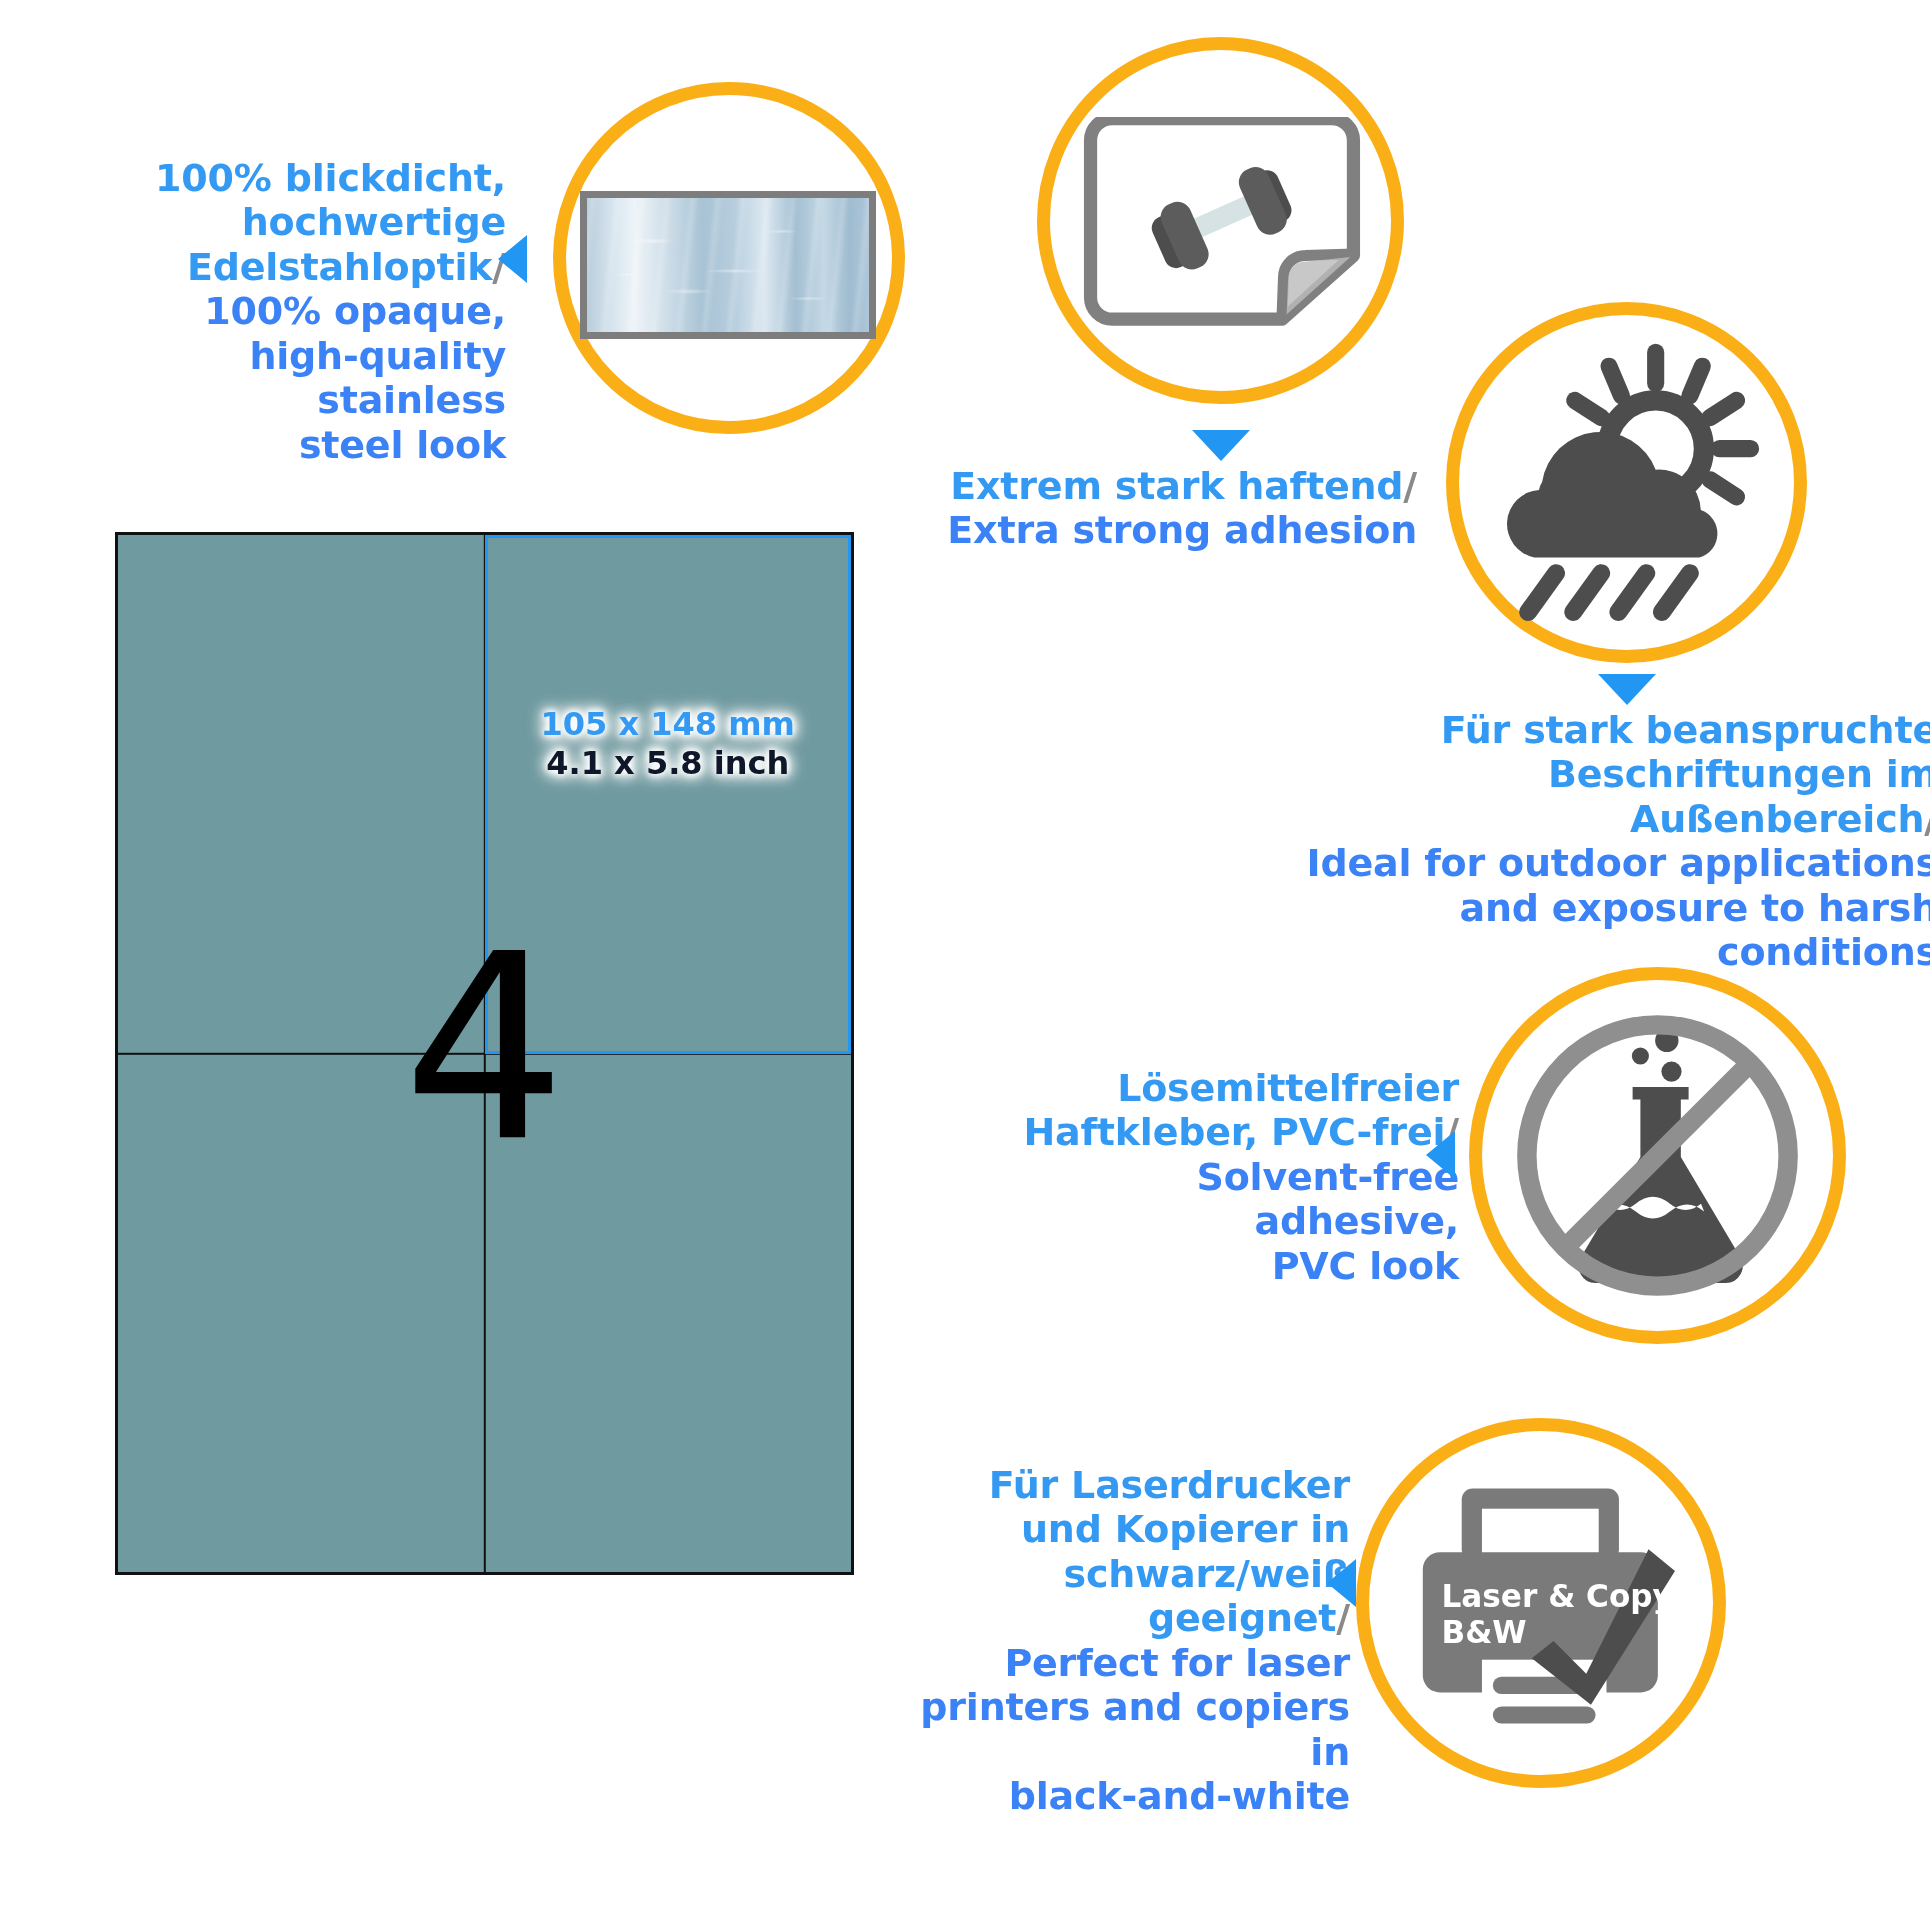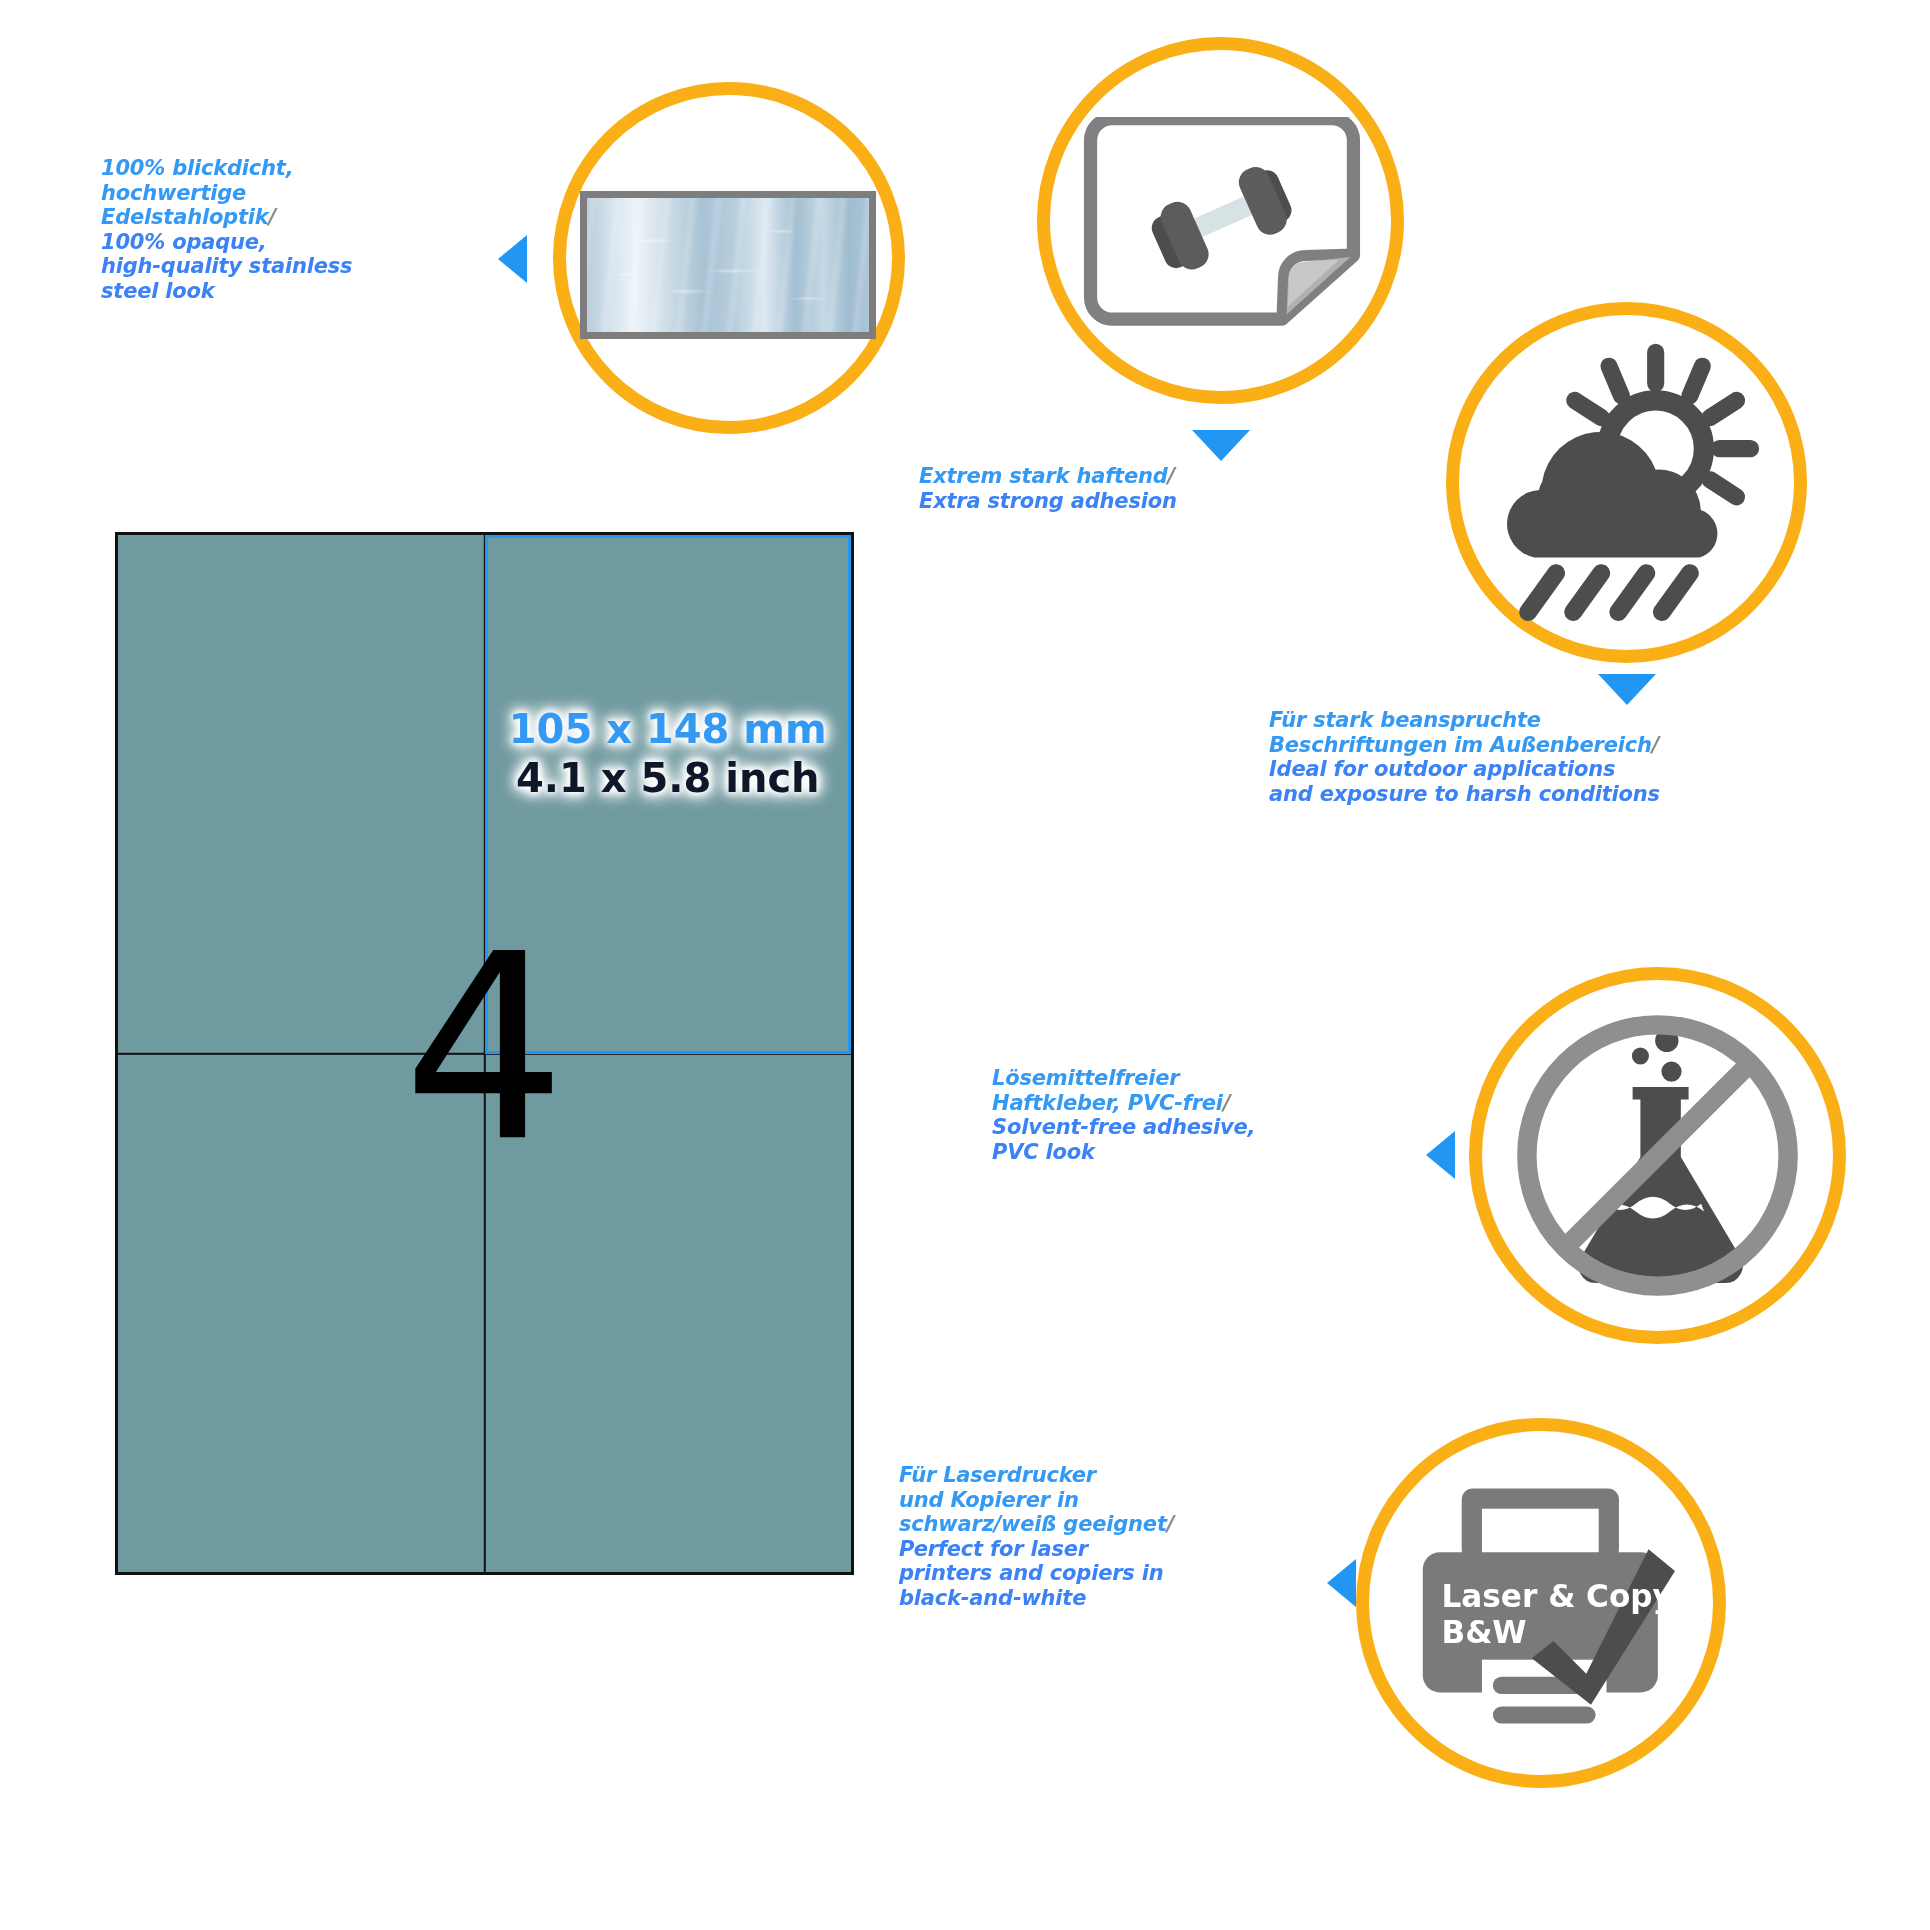--- a/index.html
+++ b/index.html
@@ -12,27 +12,26 @@
     width: 1930px;
     height: 1930px;
     background: #ffffff;
     overflow: hidden;
     font-family: "DejaVu Sans", "Liberation Sans", sans-serif;
   }
 
   
   .feature-text {
     position: absolute;
-    text-align: left;
+    text-align: right;
     line-height: 1.17;
     font-weight: bold;
-    font-size: 21px;
+    font-size: 38px;
     color: #757575;
     letter-spacing: -0.2px;
-    font-style: italic;
   }
   .feature-text .de { color: #3399f3; }
   .feature-text .sep { color: #8a8a8a; }
   .feature-text .en { color: #3b82f6; }
 
   
   .ring {
     position: absolute;
     border-radius: 50%;
     border: 13.2px solid #fbaf17;
@@ -104,21 +103,21 @@
     line-height: 1;
     pointer-events: none;
   }
   #sheet .dim-label {
     position: absolute;
     left: 50%;
     top: 170px;
     width: 50%;
     text-align: center;
     font-weight: bold;
-    font-size: 40px;
+    font-size: 32px;
     line-height: 1.22;
     text-shadow:
       0 0 7.8px #ffffff, 0 0 7.8px #ffffff, 0 0 14px #ffffff,
       0 0 14px #ffffff, 0 0 20px #ffffff, 0 0 20px #ffffff;
   }
   #sheet .dim-label .mm { color: #3399f3; display: block; }
   #sheet .dim-label .inch { color: #0f172a; display: block; }
 
   
   .steel-frame {

